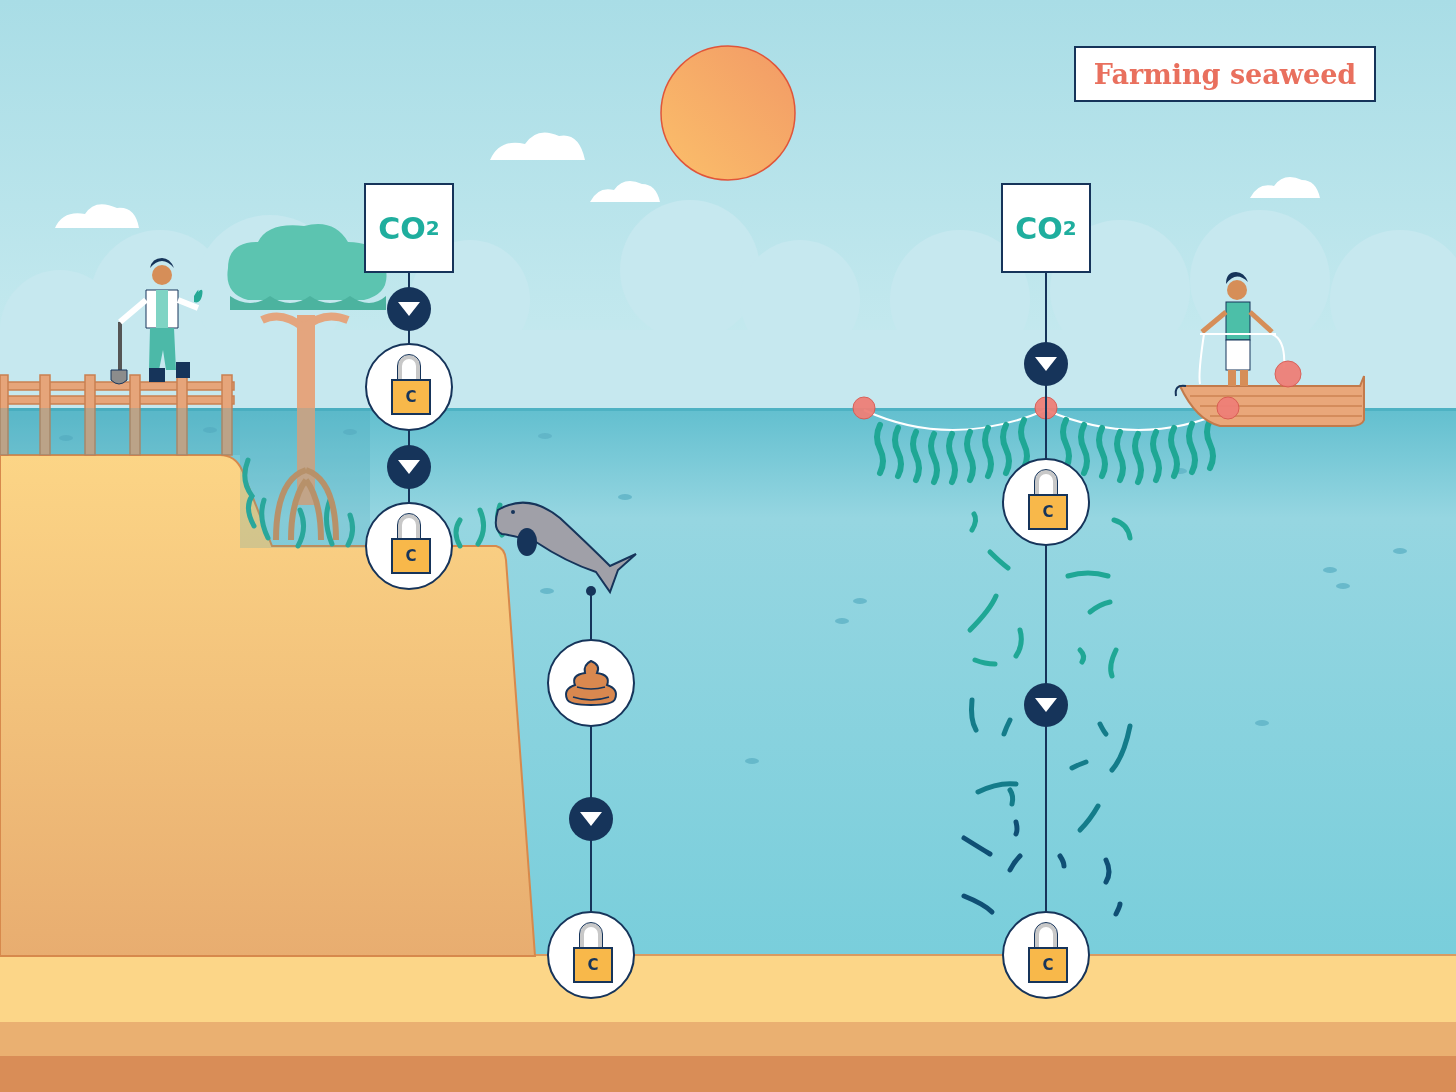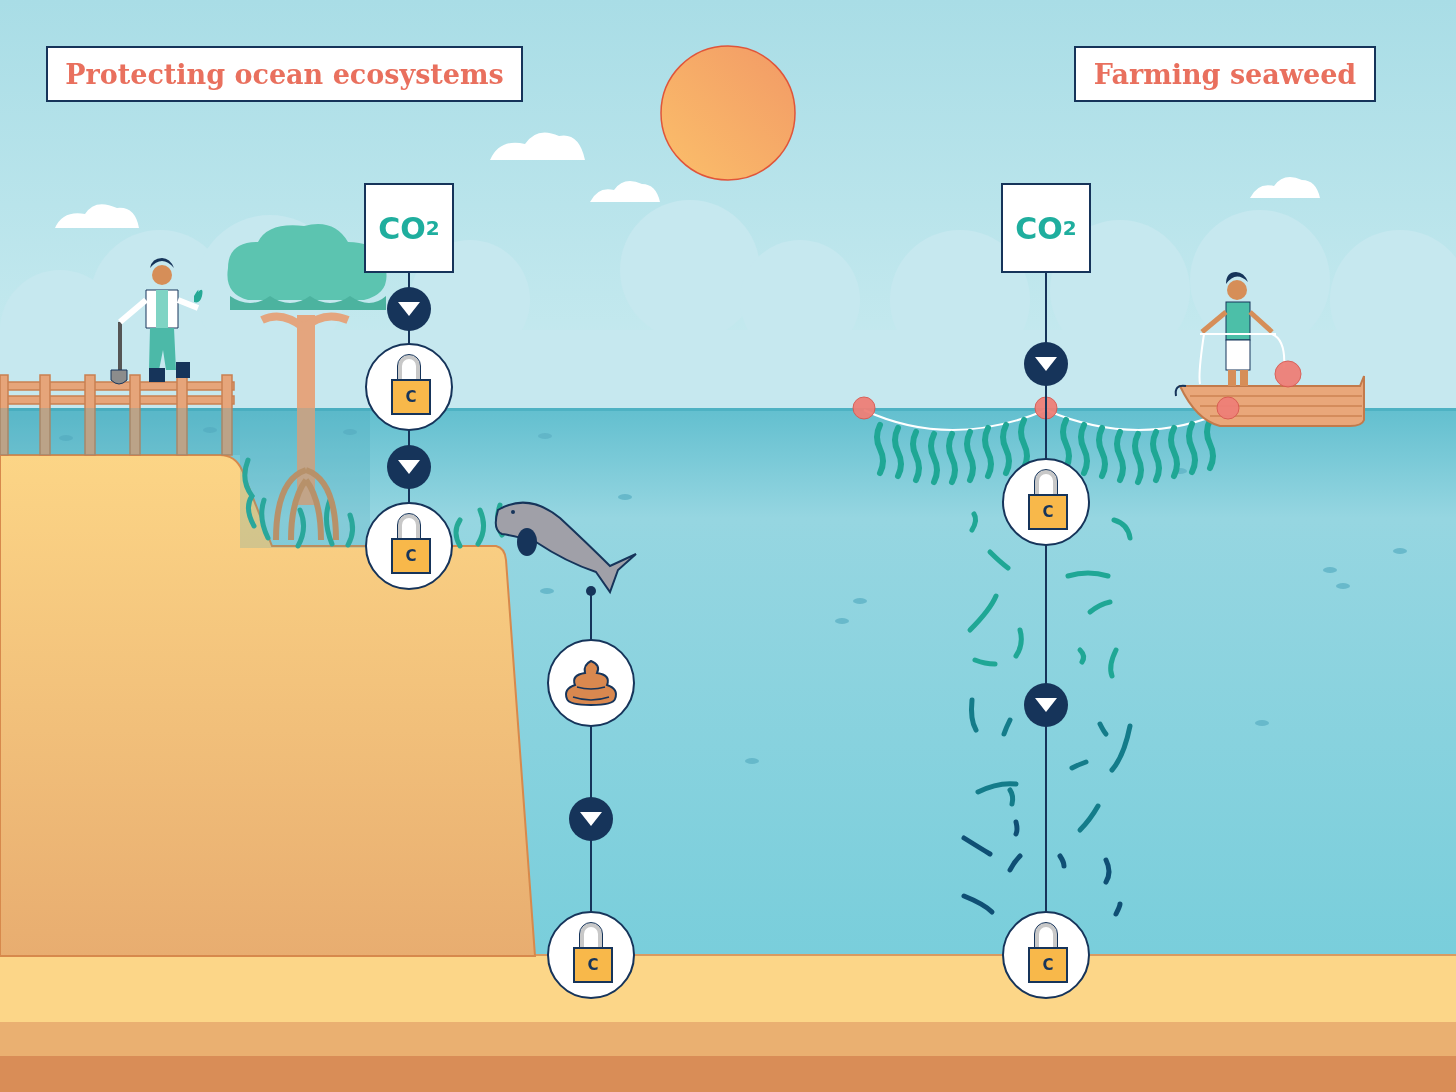--- a/index.html
+++ b/index.html
@@ -226,21 +226,20 @@
           <path d="M1016 822 q2 8 0 12"></path>
           <path d="M1010 870 q4 -8 10 -14"></path>
       <path d="M1106 860 q6 12 0 22"></path>
           <path d="M964 896 q20 8 28 16"></path>
           <path d="M1116 914 q4 -8 4 -10"></path>
       <path d="M1060 856 q4 6 4 10"></path>
     </g>
   </g>
 </svg>
 
-<div class="label-box" style="left:46px;top:46px;width:477px;height:56px;">Protecting ocean ecosystems</div>
 <div class="label-box" style="left:1074px;top:46px;width:302px;height:56px;">Farming seaweed</div>
 
 <div class="vline" style="left:408px;top:272px;height:276px;"></div>
 <div class="co2-box" style="left:364px;top:183px;">
   <span>CO</span>
       <sub>2</sub>
 </div>
 <div class="arrow-node" style="left:387px;top:287px;"></div>
 <div class="lock-node" style="left:365px;top:343px;">
   <div class="shackle"></div>

